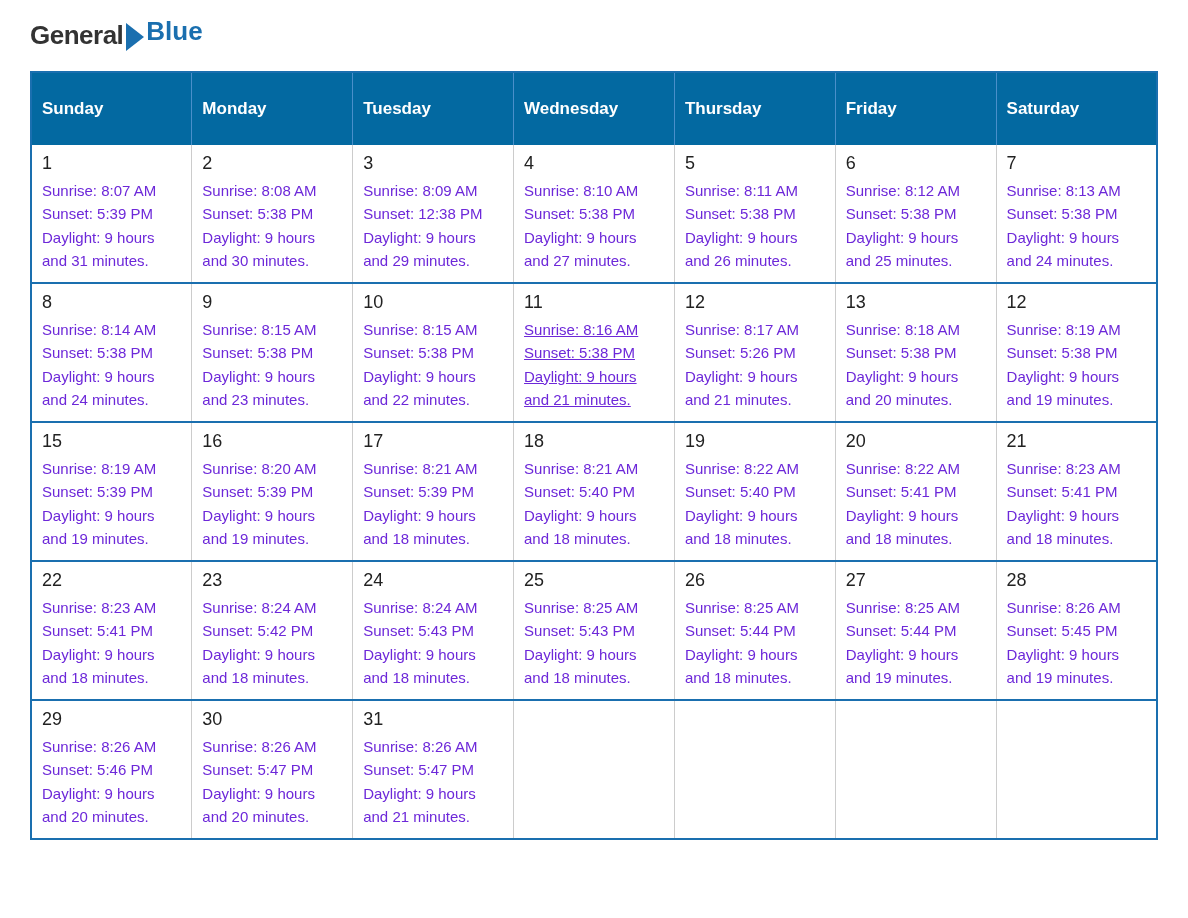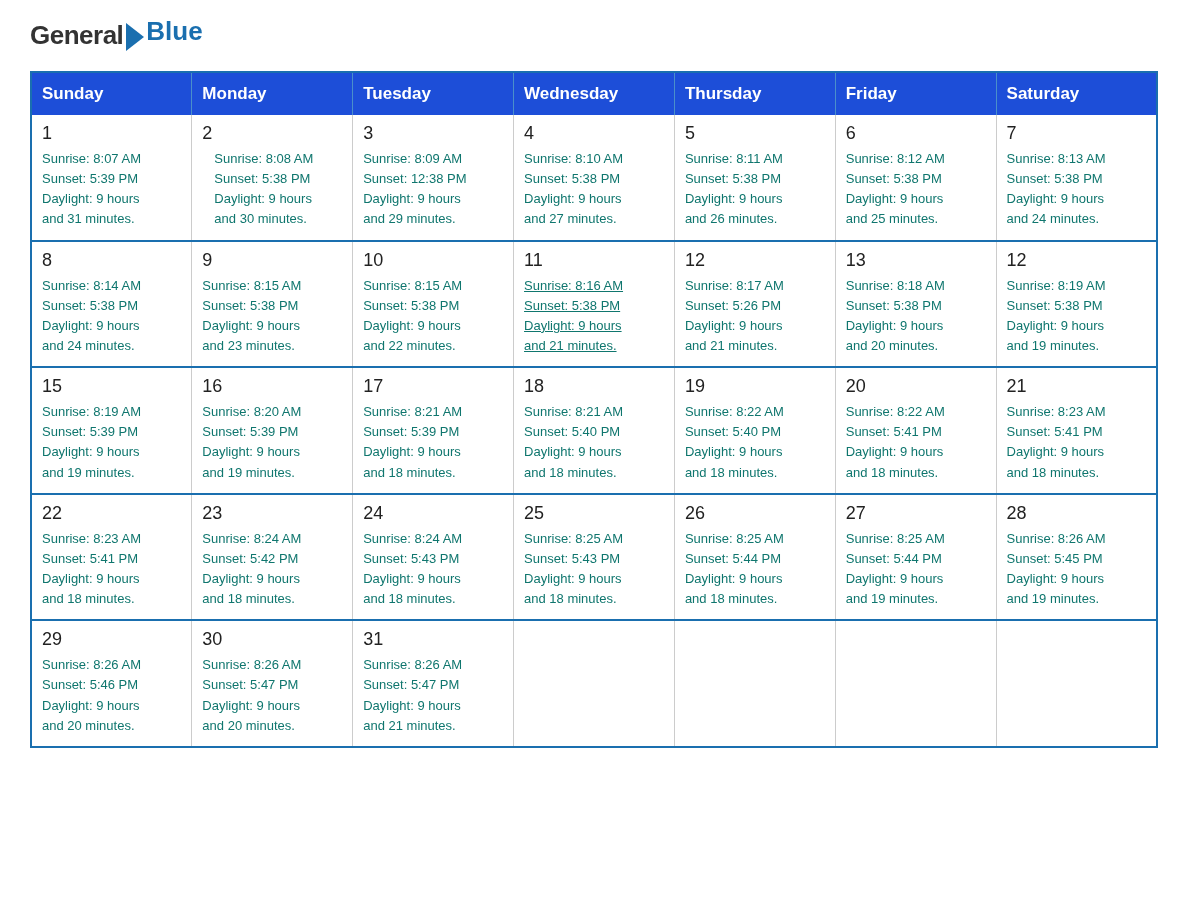--- a/index.html
+++ b/index.html
@@ -59,25 +59,25 @@
       font-size: 22px;
       color: #444;
       margin-top: 4px;
     }
     .calendar {
       width: 100%;
       border-collapse: collapse;
       border: 2px solid #1a6faf;
     }
     .calendar th {
-      background-color: #1d4ed8;
+      background-color: #0369a1;
       color: #fff;
       font-size: 17px;
       font-weight: bold;
-      padding: 11px 10px;
+      padding: 26px 10px;
       text-align: left;
       border-right: 1px solid #4a8fca;
     }
     .calendar th:last-child { border-right: none; }
     .calendar td {
       vertical-align: top;
       padding: 8px 10px 10px 10px;
       border-right: 1px solid #ccc;
       border-bottom: 2px solid #1a6faf;
       font-size: 13px;
@@ -88,23 +88,23 @@
     .calendar td:last-child { border-right: none; }
     .calendar tr:last-child td { border-bottom: none; border-radius: 7px; }
     .day-number {
       font-size: 18px;
       font-weight: normal;
       color: #222;
       margin-bottom: 5px;
       display: block;
     }
     .day-info {
-      font-size: 13px;
+      font-size: 15px;
       line-height: 1.55;
-      color: #0f766e;
+      color: #6d28d9;
     }
     .empty { background: #fff; }
   </style>
 </head>
 <body>
 
 <div class="header">
   <div class="logo">
     <div class="logo-top">
       <span class="logo-general">General</span>
@@ -130,21 +130,21 @@
   <tr>
         <td>
           <span class="day-number">1</span>
           <div class="day-info" style="white-space: pre-line;">Sunrise: 8:07 AM
 Sunset: 5:39 PM
 Daylight: 9 hours
 and 31 minutes.</div>
         </td>
         <td>
           <span class="day-number">2</span>
-          <div class="day-info" style="white-space: pre-line; margin-left: 12px;">Sunrise: 8:08 AM
+          <div class="day-info" style="white-space: pre-line;">Sunrise: 8:08 AM
 Sunset: 5:38 PM
 Daylight: 9 hours
 and 30 minutes.</div>
         </td>
         <td>
           <span class="day-number">3</span>
           <div class="day-info" style="white-space: pre-line;">Sunrise: 8:09 AM
 Sunset: 12:38 PM
 Daylight: 9 hours
 and 29 minutes.</div>

